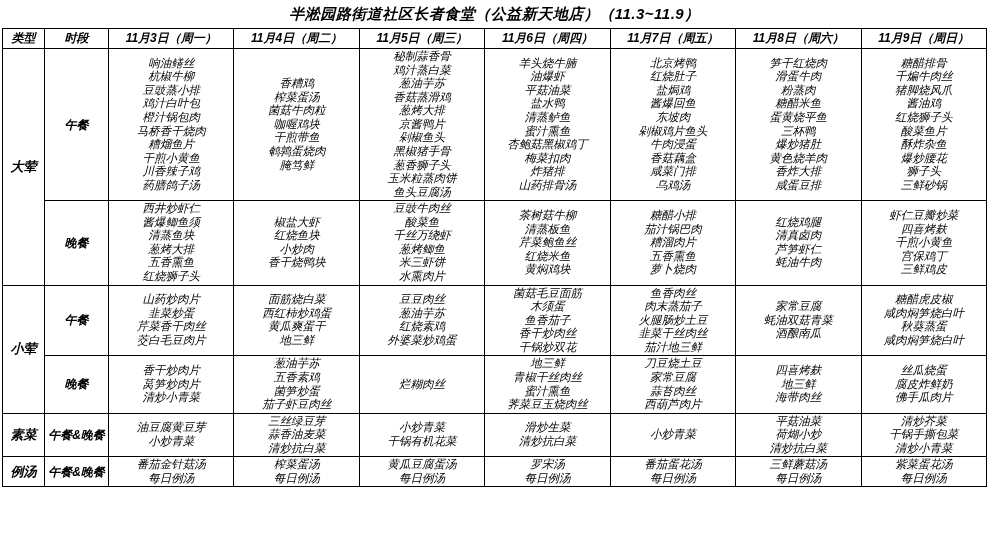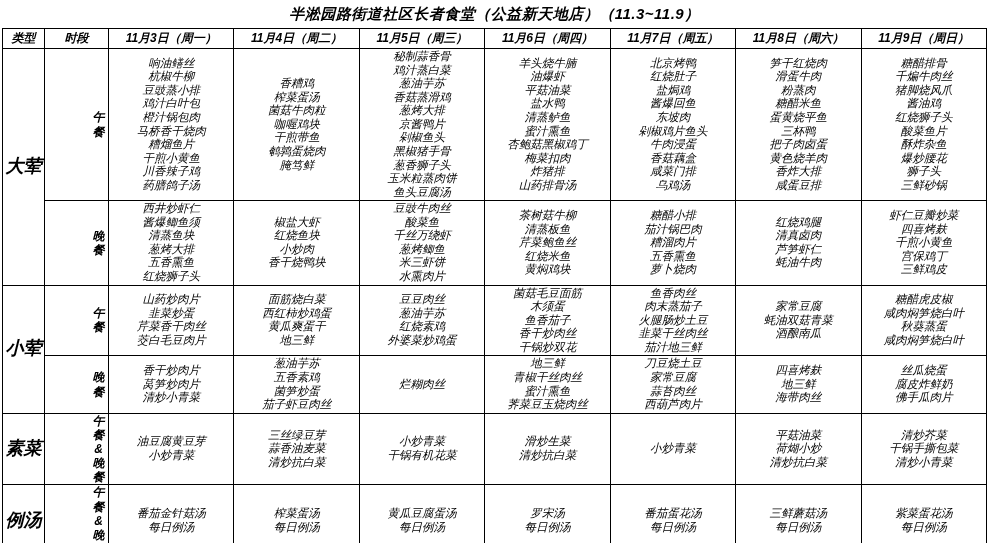--- a/index.html
+++ b/index.html
@@ -5,22 +5,22 @@
   html,body{margin:0;padding:0;background:#fff;}
   body{width:989px;height:543px;font-family:"Liberation Sans","DejaVu Sans",sans-serif;color:#000;}
   #wrap{width:989px;height:475px;box-sizing:border-box;padding:0 2px;font-style:italic;}
   .title{text-align:center;font-size:15px;font-weight:bold;letter-spacing:0.5px;padding:5px 0 4px 0;}
   table{border-collapse:collapse;width:985px;table-layout:fixed;}
   col.c-type{width:42px;}
   col.c-meal{width:64px;}
   col.c-day{width:auto;}
   th,td{border:1px solid #000;font-size:11.5px;text-align:center;vertical-align:middle;padding:0;line-height:1.18;}
   thead th{font-weight:bold;height:19px;font-size:12px;}
-  td.rowhead{font-weight:bold;font-size:18px;text-align:center;}
-  td.mealhead{font-weight:bold;font-size:12px;padding-left:44px;}
+  td.rowhead{font-weight:bold;font-size:13px;text-align:center;}
+  td.mealhead{font-weight:bold;font-size:12px;}
   .cellbox{display:block;padding:1px 1px;}
   .cellbox div{white-space:nowrap;overflow:hidden;text-overflow:clip;}
   .thin div{line-height:1.18;}
 </style>
 </head>
 <body>
 
 <div id="wrap">
   <div class="title">半淞园路街道社区长者食堂（公益新天地店）（11.3~11.9）</div>
   <table>
@@ -124,21 +124,21 @@
             </span>
           </td>
           <td>
             <span class="cellbox thin">
               <div>笋干红烧肉</div>
               <div>滑蛋牛肉</div>
               <div>粉蒸肉</div>
               <div>糖醋米鱼</div>
               <div>蛋黄烧平鱼</div>
               <div>三杯鸭</div>
-              <div>把子肉卤蛋</div>
+              <div>爆炒猪肚</div>
               <div>黄色烧羊肉</div>
               <div>香炸大排</div>
               <div>咸蛋豆排</div>
             </span>
           </td>
           <td>
             <span class="cellbox thin">
               <div>糖醋排骨</div>
               <div>千煸牛肉丝</div>
               <div>猪脚烧风爪</div>

